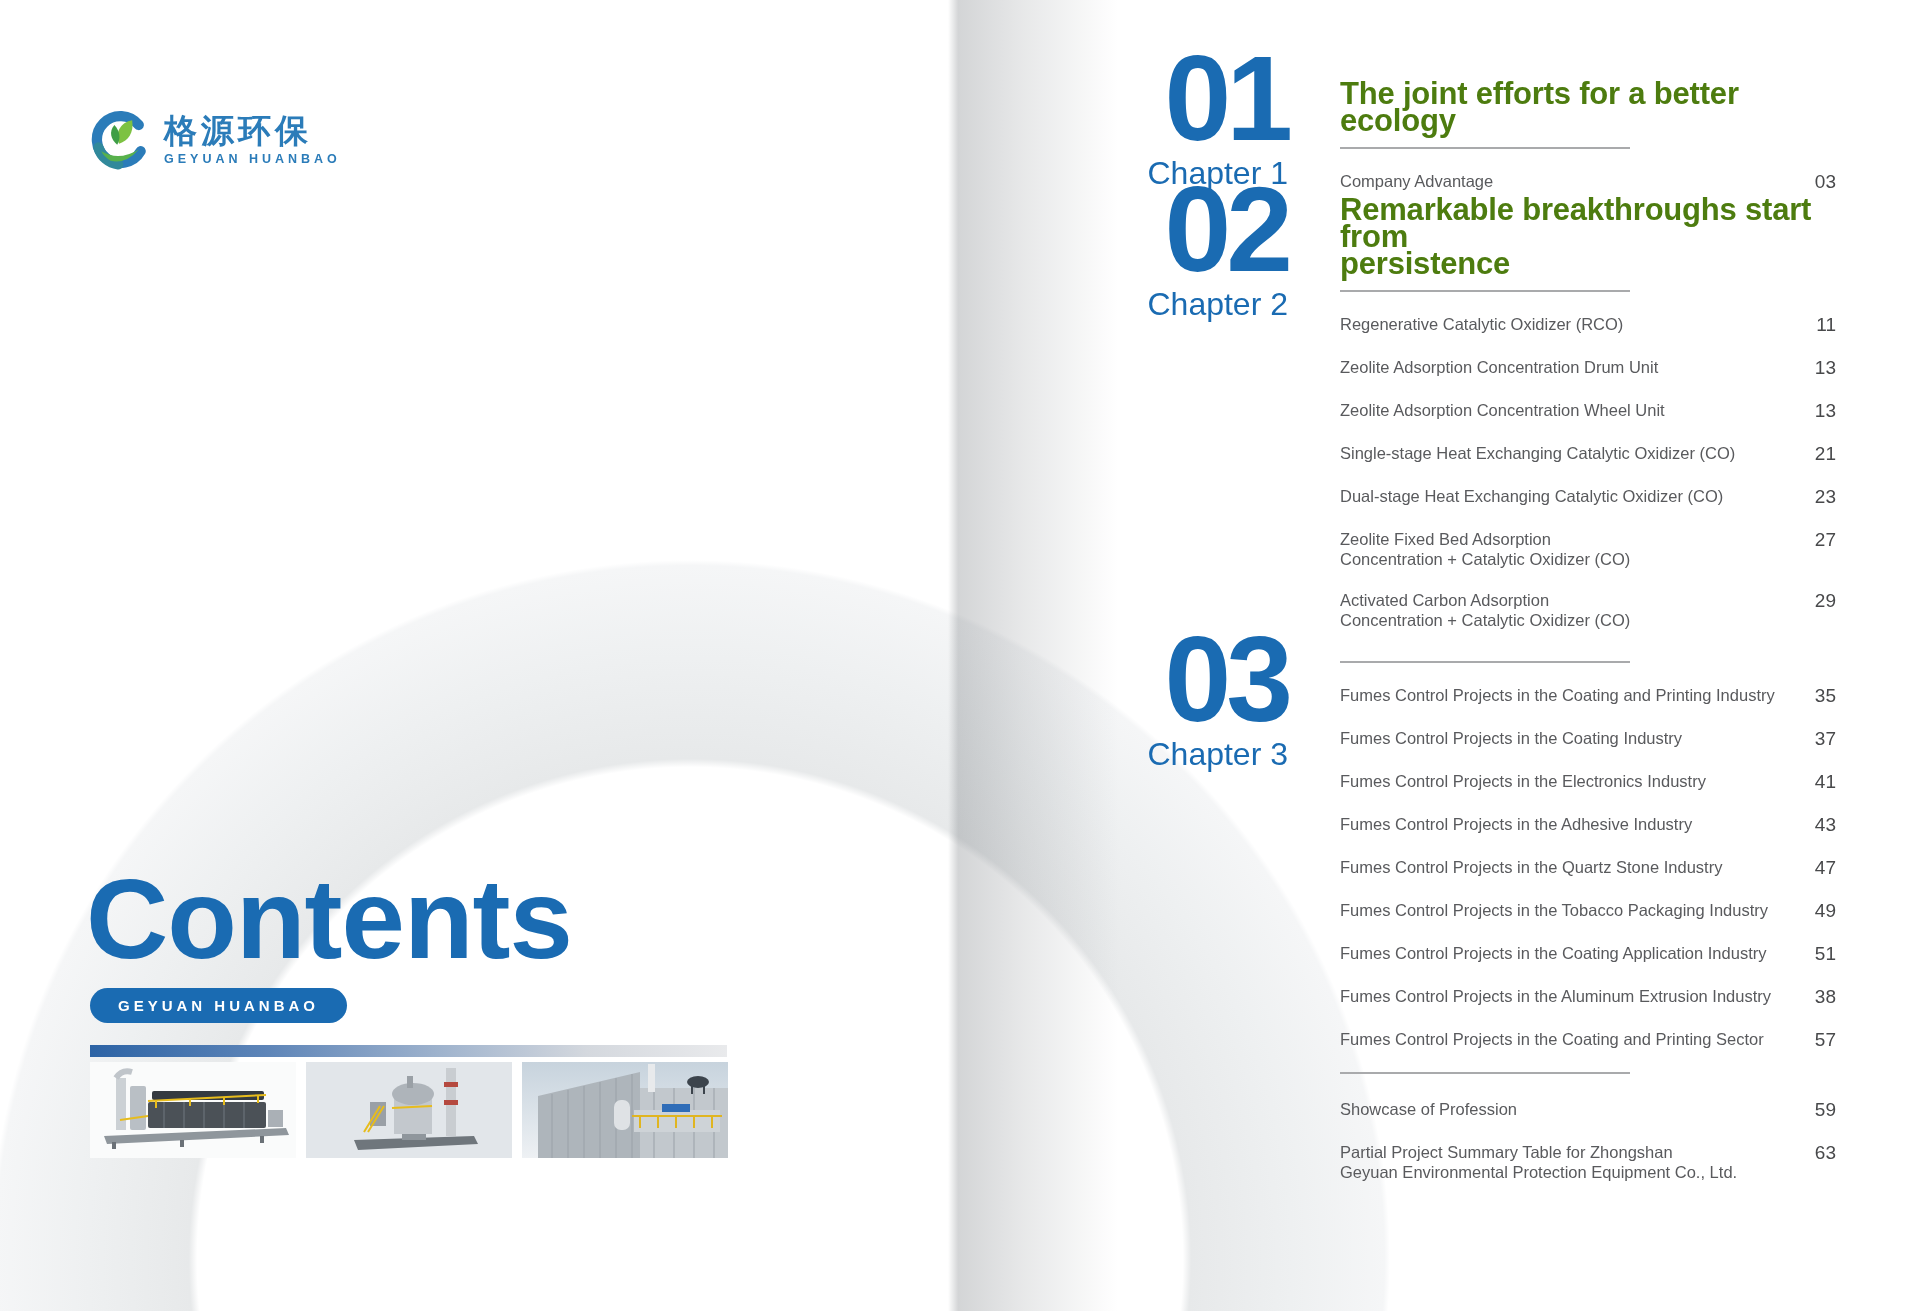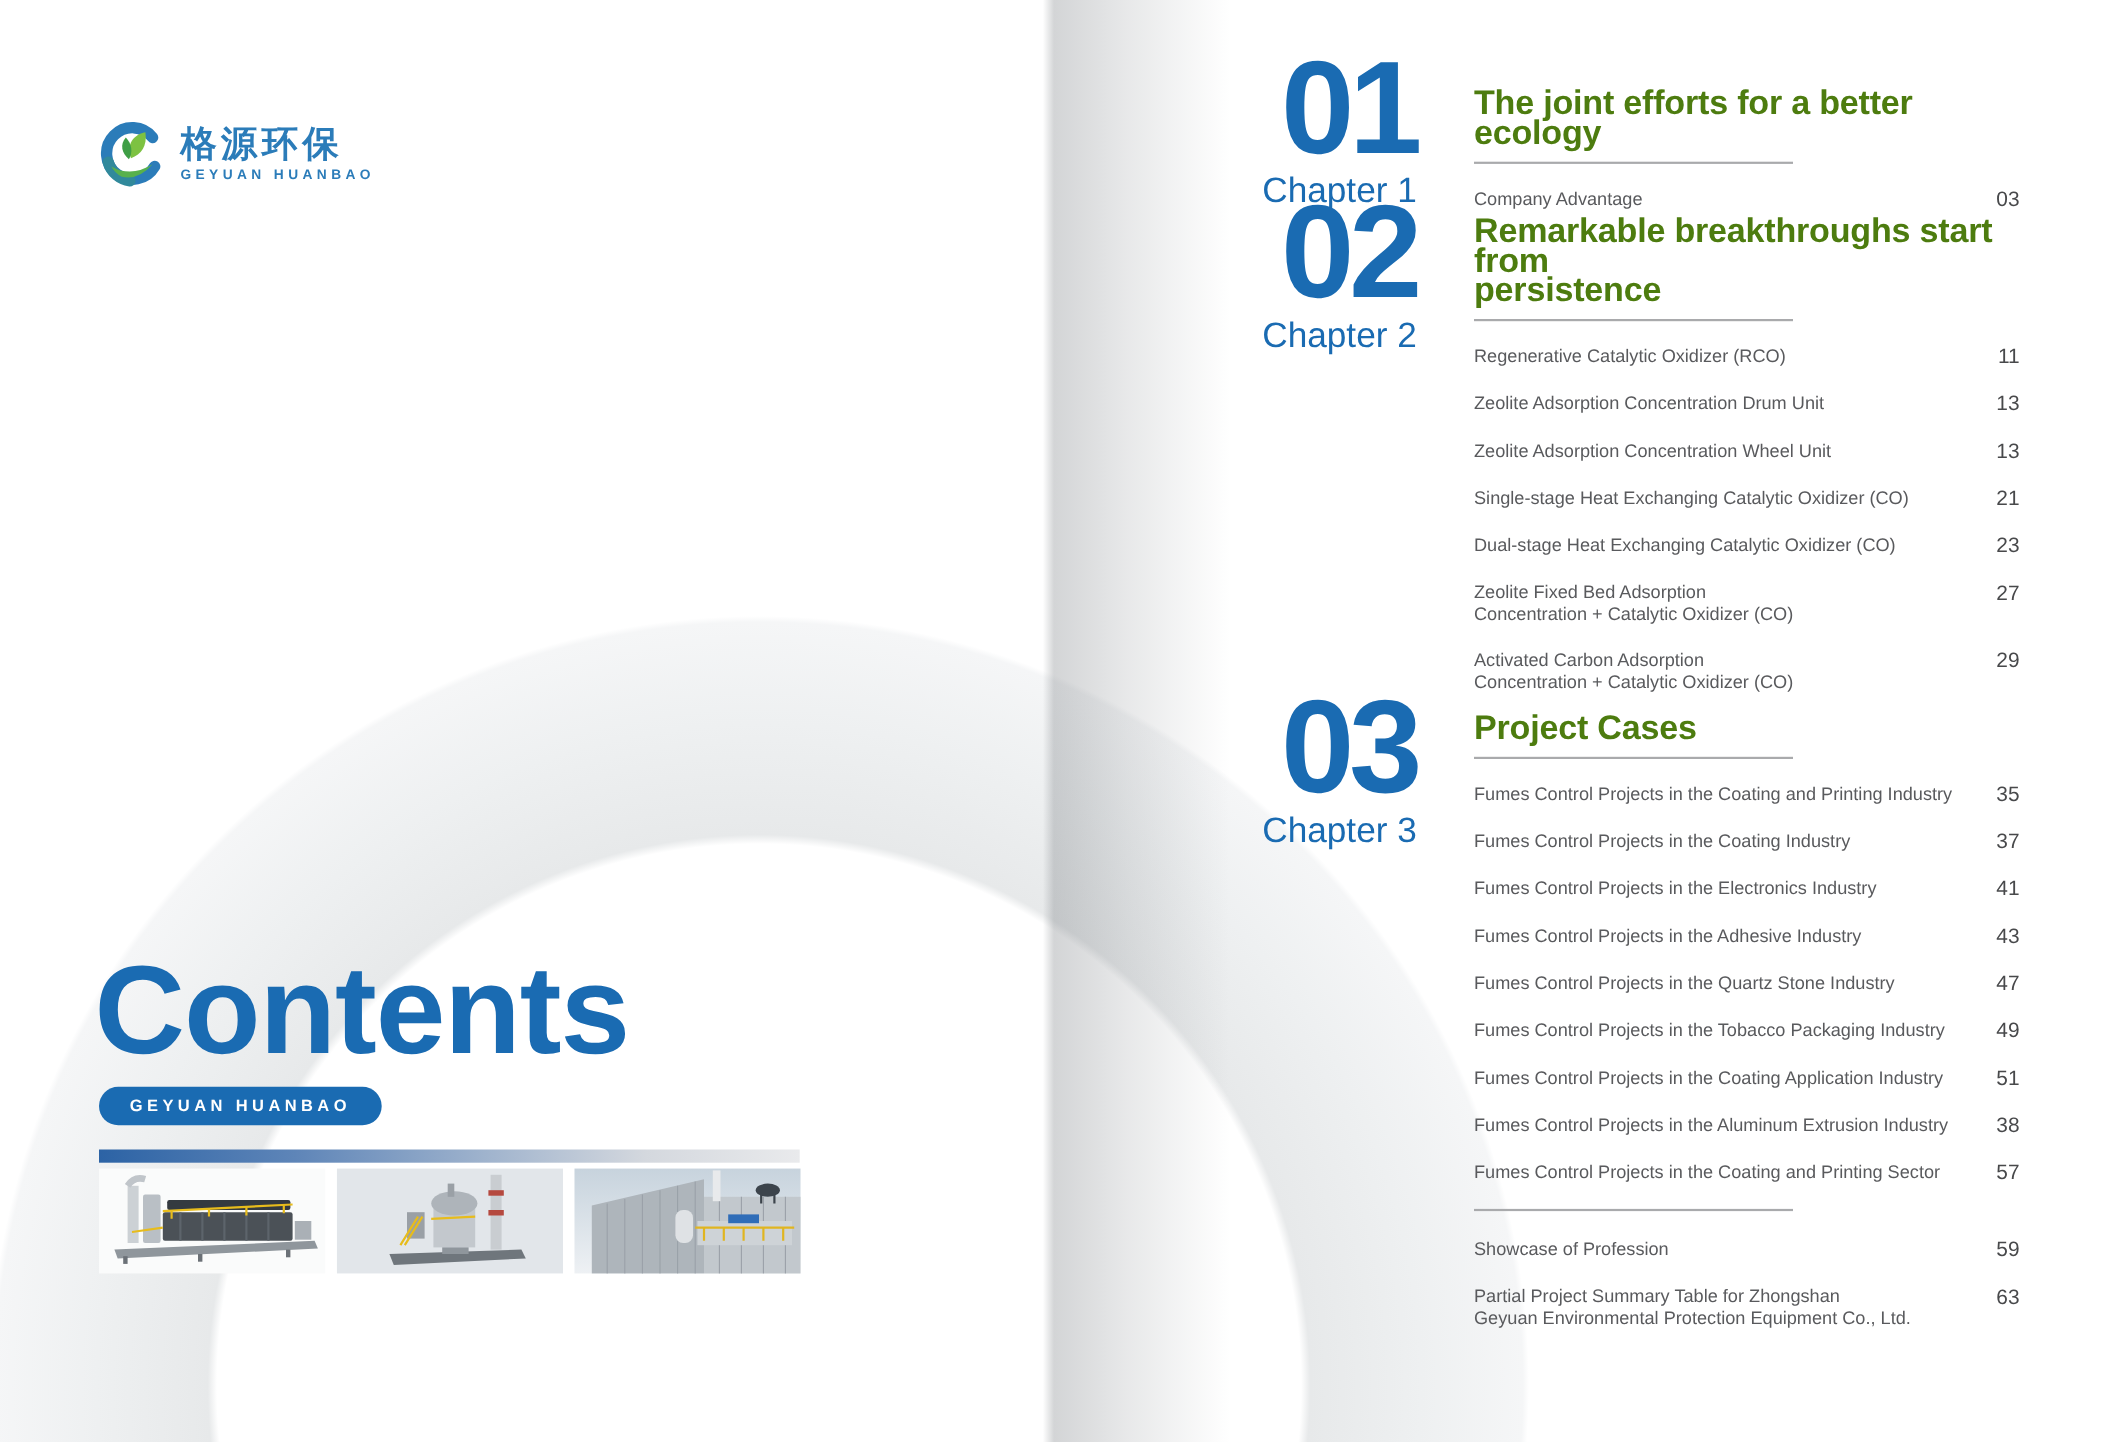--- a/index.html
+++ b/index.html
@@ -232,21 +232,20 @@
   </div>
           </div>
     </div>
   </section>
       <section class="chapter ch2">
     <div class="num-col">
       <div class="num">03</div>
       <div class="num-label">Chapter 3</div>
     </div>
     <div class="content-col">
-      <h2 class="ch-title">Project Cases</h2>
       <div class="rule"></div>
       <div class="entries">
             <div class="entry">
     <div class="entry-title">Fumes Control Projects in the Coating and Printing Industry</div>
     <div class="entry-page">35</div>
   </div>
             <div class="entry">
     <div class="entry-title">Fumes Control Projects in the Coating Industry</div>
     <div class="entry-page">37</div>
   </div>

